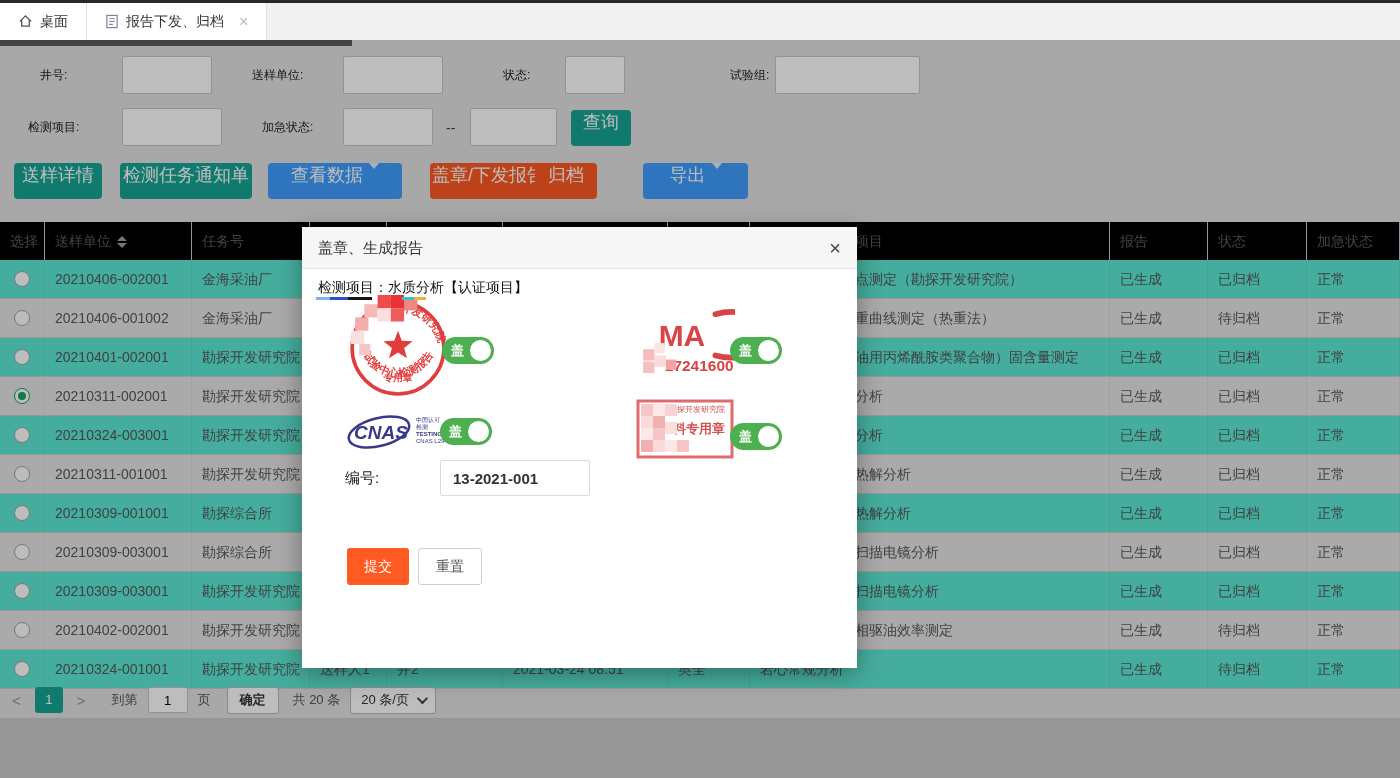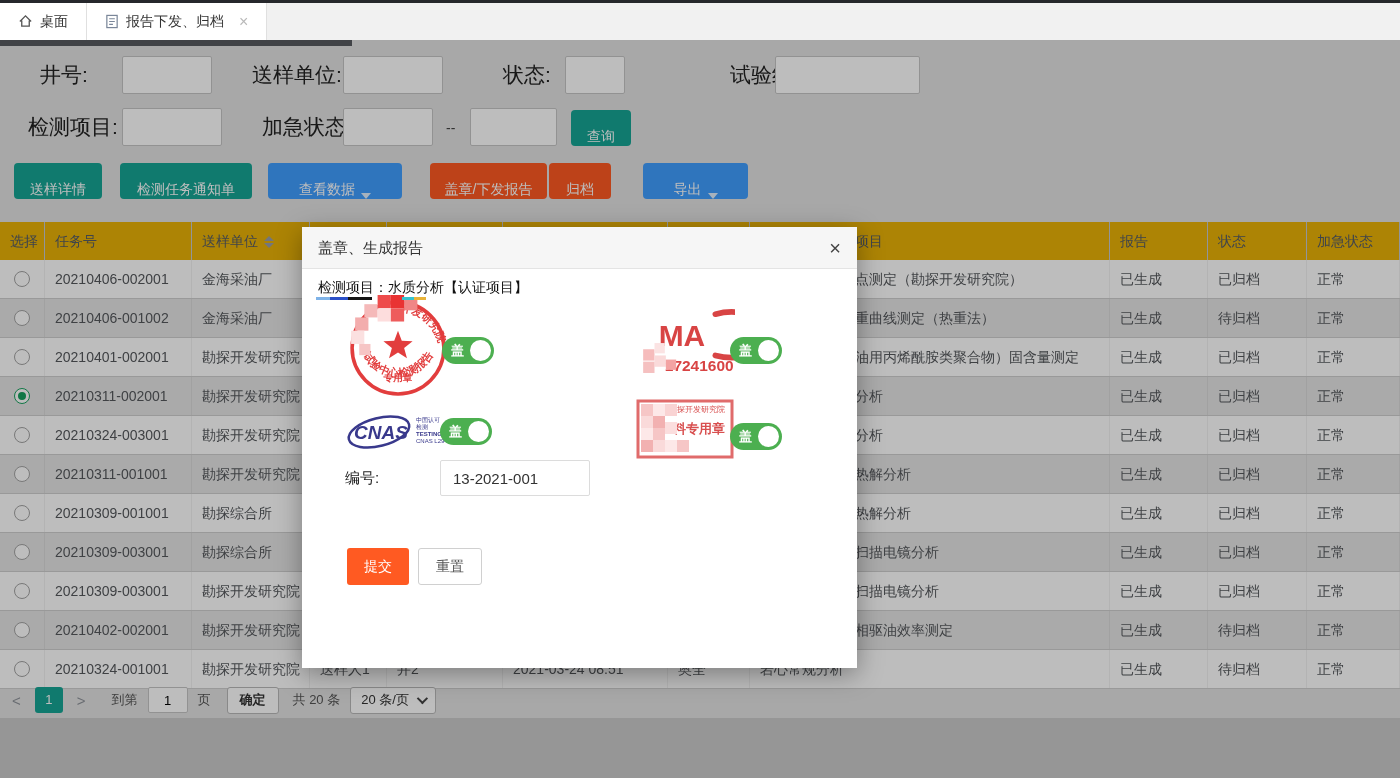--- a/index.html
+++ b/index.html
@@ -12,39 +12,39 @@
   .tab { display:flex; align-items:center; gap:7px; padding:0 18px; background:#fff; border-right:1px solid #e0e0e0; font-size:14px; color:#333; cursor:default; }
   .tab .tab-close { color:#b9b9b9; font-size:16px; margin-left:8px; }
   .tab svg { display:block; }
 
   .darkstrip { position:absolute; top:40px; left:0; width:352px; height:6px; background:#585b60; z-index:1; }
 
   
   .content { position:absolute; top:40px; left:0; width:1400px; height:678px; background:#e3e3e3; z-index:1; }
   .content-bottom { position:absolute; top:718px; left:0; width:1400px; height:60px; background:#cbcbcb; z-index:1; }
 
-  .flabel { position:absolute; height:38px; line-height:38px; font-size:21px; color:#222; z-index:2; }
+  .flabel { position:absolute; height:38px; line-height:38px; font-size:12px; color:#222; z-index:2; }
   .finput { position:absolute; height:38px; background:#fff; border:1px solid #c6c6c6; border-radius:2px; font-size:14px; padding:0 8px; color:#333; z-index:2; }
   .fsep { position:absolute; font-size:14px; color:#444; z-index:2; }
 
-  .btn { position:absolute; height:36px; border:none; border-radius:4px; font-size:14px; color:#fff; z-index:2; font-family:"Liberation Sans",sans-serif; display:flex; align-items:flex-end; justify-content:center; gap:6px; }
+  .btn { position:absolute; height:36px; border:none; border-radius:4px; font-size:18px; color:#fff; z-index:2; font-family:"Liberation Sans",sans-serif; display:flex; align-items:flex-start; justify-content:center; gap:6px; }
   .btn-teal { background:#16a595; }
   .btn-blue { background:#409eff; }
   .btn-orange { background:#ff5a22; }
   .caret-down { width:0; height:0; border-left:5px solid transparent; border-right:5px solid transparent; border-top:6px solid rgba(255,255,255,.85); }
 
   
   .tbl { position:absolute; top:222px; left:0; width:1400px; z-index:2; font-size:14px; }
   .tr { display:grid; grid-template-columns:45px 147px 118px 77px 116px 165px 82px 360px 98px 99px 1fr; }
-  .thead { background:#eab308; color:#555c66; height:38px; line-height:38px; }
+  .thead { background:#000000; color:#555c66; height:38px; line-height:38px; }
   .thead .td { border-right:1px solid #c4c9d2; }
   .td { padding-left:10px; overflow:hidden; white-space:nowrap; }
   .rowline { height:39px; line-height:39px; color:#55585c; border-bottom:1px solid #cfcfcf; }
   .rowline .td { border-right:1px solid rgba(0,0,0,0.05); }
-  .row-odd { background:#ffffff; }
+  .row-odd { background:#5eead4; }
   .row-even { background:#e6e6e6; }
   .c-sel { display:flex; align-items:center; justify-content:center; padding-left:0; }
   .radio { width:16px; height:16px; border:1px solid #a3a3a3; border-radius:50%; background:#fff; position:relative; }
   .radio.on { border-color:#18a15f; }
   .radio.on::after { content:''; position:absolute; left:3px; top:3px; width:8px; height:8px; background:#18a15f; border-radius:50%; }
   .frag.offset { display:inline-block; padding-left:95px; }
   .sorter { display:inline-block; margin-left:6px; vertical-align:middle; }
   .sorter i { display:block; width:0; height:0; border-left:5px solid transparent; border-right:5px solid transparent; }
   .sorter .up { border-bottom:5px solid #9aa0aa; margin-bottom:2px; }
   .sorter .dn { border-top:5px solid #9aa0aa; }
@@ -128,33 +128,33 @@
   <button class="btn btn-teal" style="left:120px;top:163px;width:132px;">
       <span>检测任务通知单</span>
     </button>
   <button class="btn btn-blue" style="left:268px;top:163px;width:134px;">
       <span>查看数据</span>
       <span class="caret-down"></span>
     </button>
   <button class="btn btn-orange" style="left:430px;top:163px;width:117px;">
       <span>盖章/下发报告</span>
     </button>
-  <button class="btn btn-orange" style="left:549px;top:163px;width:62px;font-family:Liberation Serif, serif;">
+  <button class="btn btn-orange" style="left:535px;top:163px;width:62px;font-family:Liberation Serif, serif;">
       <span>归档</span>
     </button>
   <button class="btn btn-blue" style="left:643px;top:163px;width:105px;">
       <span>导出</span>
       <span class="caret-down"></span>
     </button>
 
   <div class="tbl">
     <div class="tr thead">
         <div class="td"><span>选择</span></div>
+        <div class="td"><span>送样单位</span><span class="sorter"><i class="up"></i><i class="dn"></i></span></div>
         <div class="td"><span>任务号</span></div>
-        <div class="td"><span>送样单位</span><span class="sorter"><i class="up"></i><i class="dn"></i></span></div>
         <div class="td"><span></span></div>
         <div class="td"><span></span></div>
         <div class="td"><span></span></div>
         <div class="td"><span></span></div>
         <div class="td"><span class="frag offset">项目</span></div>
         <div class="td"><span>报告</span></div>
         <div class="td"><span>状态</span></div>
         <div class="td"><span>加急状态</span></div>
       </div>
     <div>
@@ -432,19 +432,19 @@
         <rect x="30" y="42" width="12" height="12" fill="#fde8e8"></rect>
           <rect x="42" y="42" width="12" height="12" fill="#f6c6c6"></rect>
       </g>
     </svg>
     <div class="toggle" style="left:428px;top:196px;">
       <span class="t-txt">盖</span>
         <span class="t-knob"></span>
     </div>
 
     <div class="m-label" style="left:43px;top:242px;">编号:</div>
-    <input class="m-input" style="left: 138px; top: 233px; width: 150px;" value="13-2021-001">
+    <input class="m-input" style="left: 138px; top: 233px; width: 150px; font-weight: bold;" value="13-2021-001">
 
     <button class="m-btn m-submit" style="left:45px;top:321px;">提交</button>
     <button class="m-btn m-reset" style="left:116px;top:321px;">重置</button>
   </div>
 
 </div>
 
 </body></html>

